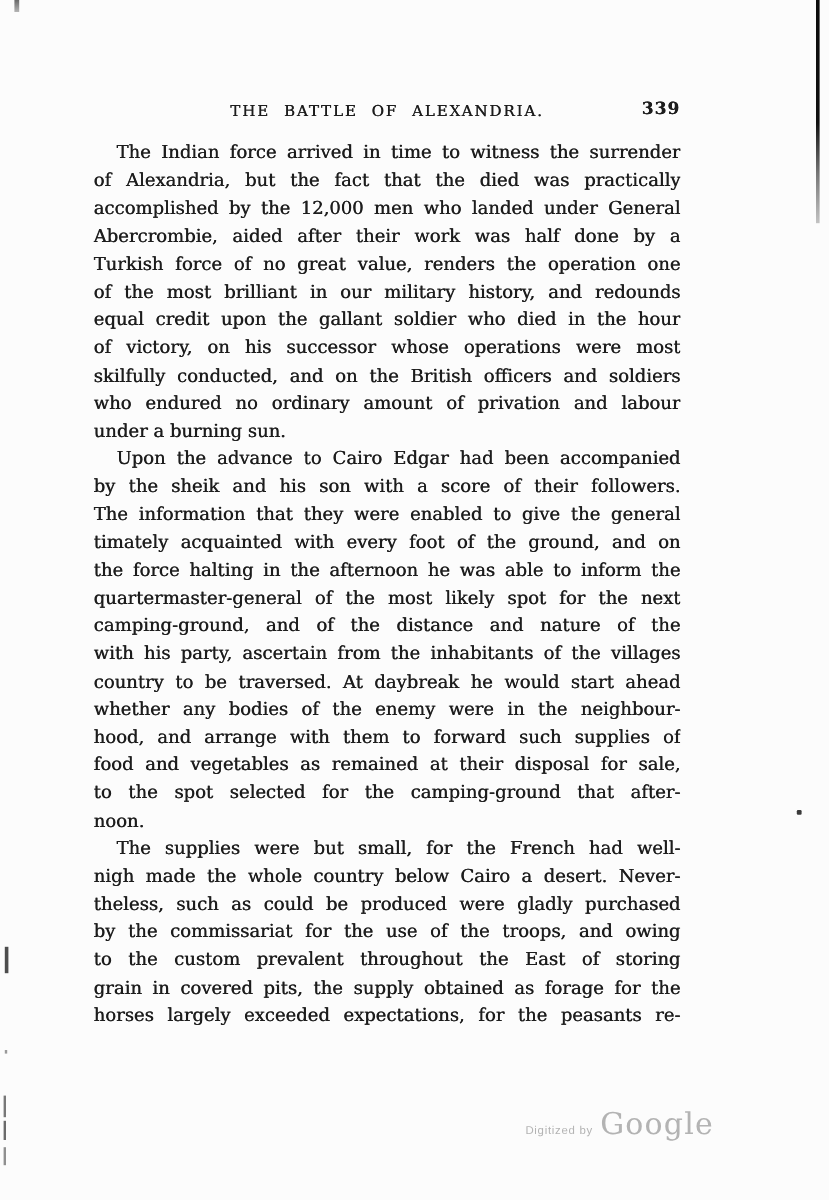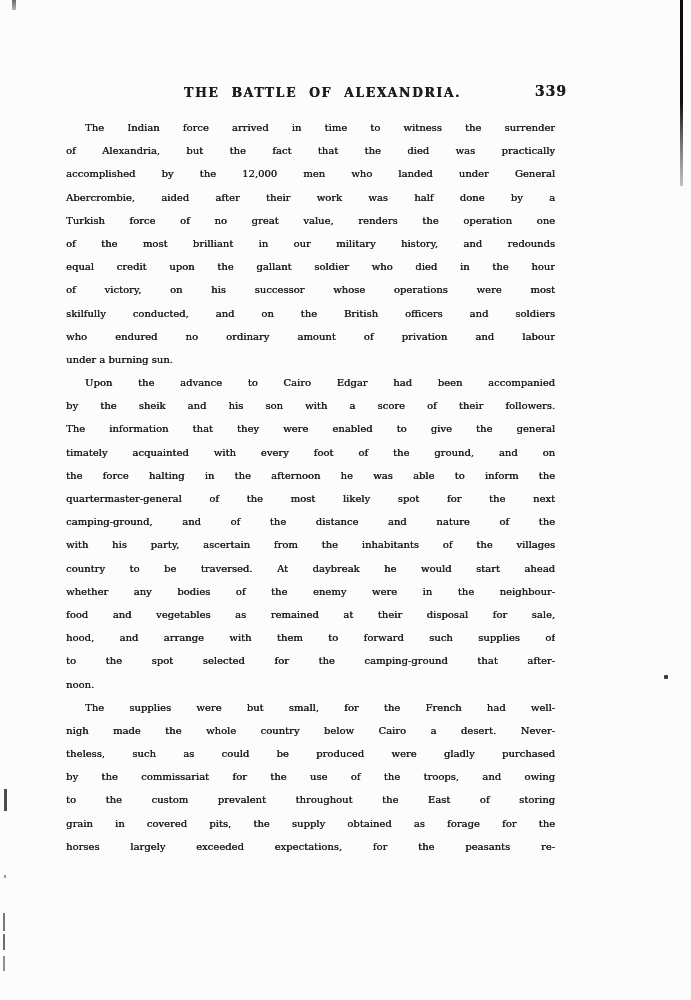--- a/index.html
+++ b/index.html
@@ -10,33 +10,33 @@
     color:var(--ink,#1d1d1d);
     font-family:"DejaVu Serif", serif;
     overflow:hidden;
   }
   
   .header{
     position:absolute;left:78px;top:85px;width:489px;height:18px;
   }
   .header-title{
     display:block;text-align:center;
-    font-size:12.5px;font-weight:bold;
+    font-size:12.5px;font-weight:normal;
     letter-spacing:1.6px;word-spacing:6px;
     text-shadow:0.3px 0 0 currentColor;
   }
   .page-number{
     position:absolute;right:0;top:-2px;
     font-size:14px;font-weight:bold;letter-spacing:1px;
     text-shadow:0.3px 0 0 currentColor;
   }
   
   .text-block{
-    position:absolute;left:66px;top:116px;width:489px;
-    font-size:10px;line-height:23.2px;
+    position:absolute;left:78px;top:116px;width:489px;
+    font-size:15px;line-height:23.2px;
     text-shadow:0.35px 0 0 currentColor;
   }
   .line{
     text-align:justify;
     text-align-last:justify;
     height:23.2px;overflow:hidden;white-space:normal;
   }
   .line.first{text-indent:19px;}
   .line.unjust{text-align-last:left;}
   
@@ -95,36 +95,40 @@
         <div class="line first">Upon the advance to Cairo Edgar had been accompanied</div>
         <div class="line">by the sheik and his son with a score of their followers.</div>
         <div class="line">The information that they were enabled to give the general</div>
         <div class="line">timately acquainted with every foot of the ground, and on</div>
         <div class="line">the force halting in the afternoon he was able to inform the</div>
         <div class="line">quartermaster-general of the most likely spot for the next</div>
         <div class="line">camping-ground, and of the distance and nature of the</div>
         <div class="line">with his party, ascertain from the inhabitants of the villages</div>
         <div class="line">country to be traversed. At daybreak he would start ahead</div>
         <div class="line">whether any bodies of the enemy were in the neighbour-</div>
+        <div class="line">hood, and arrange with them to forward such supplies of</div>
         <div class="line">food and vegetables as remained at their disposal for sale,</div>
-        <div class="line">hood, and arrange with them to forward such supplies of</div>
         <div class="line">to the spot selected for the camping-ground that after-</div>
         <div class="line unjust">noon.</div>
       </div>
       <div>
         <div class="line first">The supplies were but small, for the French had well-</div>
         <div class="line">nigh made the whole country below Cairo a desert. Never-</div>
         <div class="line">theless, such as could be produced were gladly purchased</div>
         <div class="line">by the commissariat for the use of the troops, and owing</div>
         <div class="line">to the custom prevalent throughout the East of storing</div>
         <div class="line">grain in covered pits, the supply obtained as forage for the</div>
         <div class="line">horses largely exceeded expectations, for the peasants re-</div>
       </div>
     </div>
 
+  <div class="watermark">
+    <span class="prefix">Digitized by</span>
+    <span class="logo">Google</span>
+  </div>
 
   <div class="art art-topleft-speck"></div>
   <div class="art art-right-line"></div>
   <div class="art art-left-mark"></div>
   <div class="art art-left-dot"></div>
   <div class="art art-left-dash1"></div>
   <div class="art art-left-dash2"></div>
   <div class="art art-left-dash3"></div>
   <div class="art art-right-speck"></div>
 

